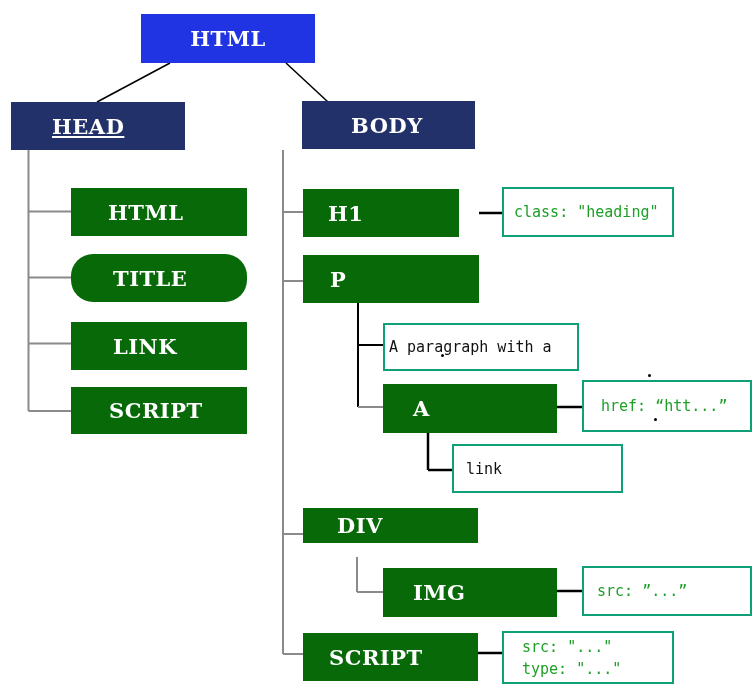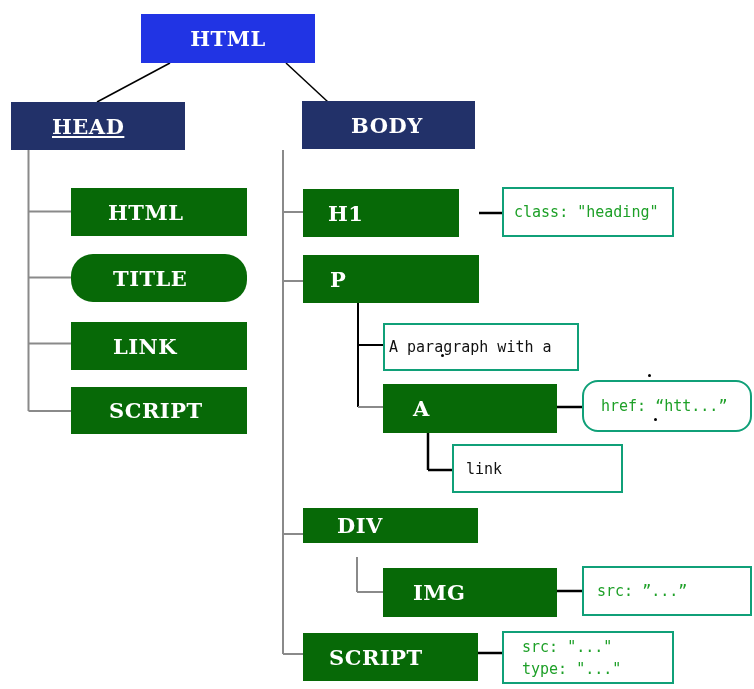--- a/index.html
+++ b/index.html
@@ -147,21 +147,21 @@
   </div>
 
   <div class="annot attr" style="left:502px;top:187px;width:172px;height:50px;padding-left:10px;">
     <span>class: "heading"</span>
   </div>
 
   <div class="annot textnode" style="left:383px;top:323px;width:196px;height:48px;padding-left:4px;">
     <span>A paragraph with a</span>
   </div>
 
-  <div class="annot attr" style="left:582px;top:380px;width:170px;height:52px;padding-left:17px;border-radius:16px;">
+  <div class="annot attr" style="left:582px;top:380px;width:170px;height:52px;padding-left:17px;">
     <span>href: “htt...”</span>
   </div>
 
   <div class="annot textnode" style="left:452px;top:444px;width:171px;height:49px;padding-left:12px;">
     <span>link</span>
   </div>
 
   <div class="annot attr" style="left:582px;top:566px;width:170px;height:50px;padding-left:13px;">
     <span>src: ”...”</span>
   </div>

